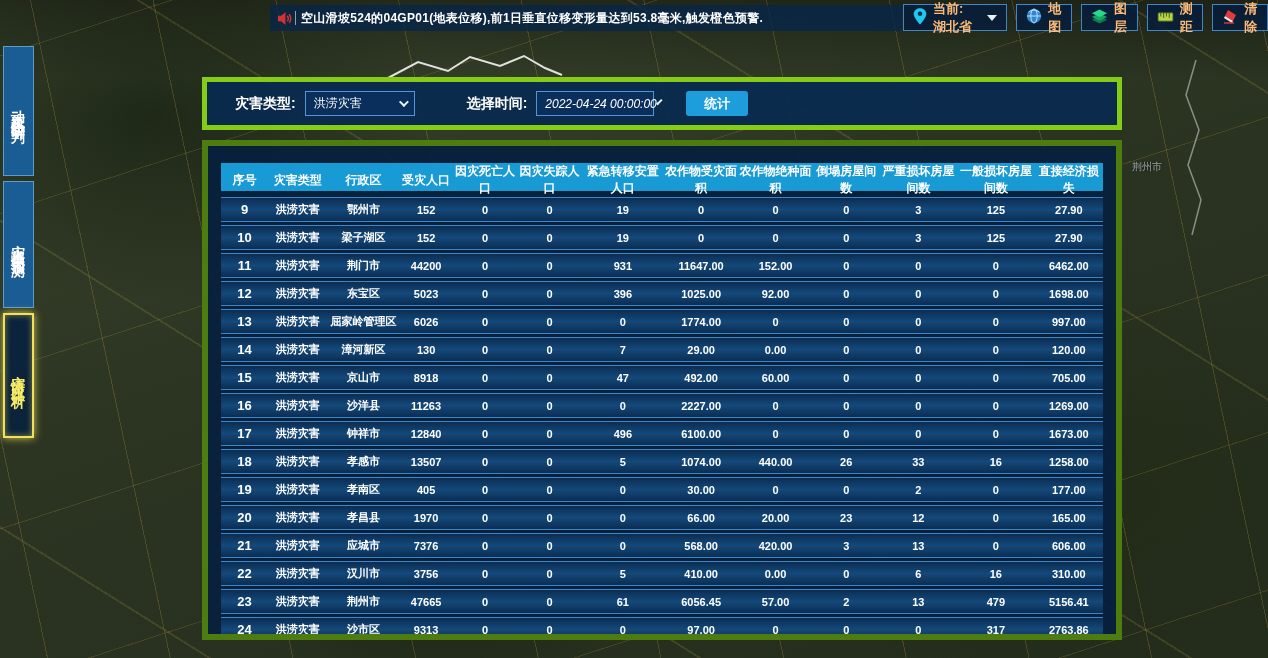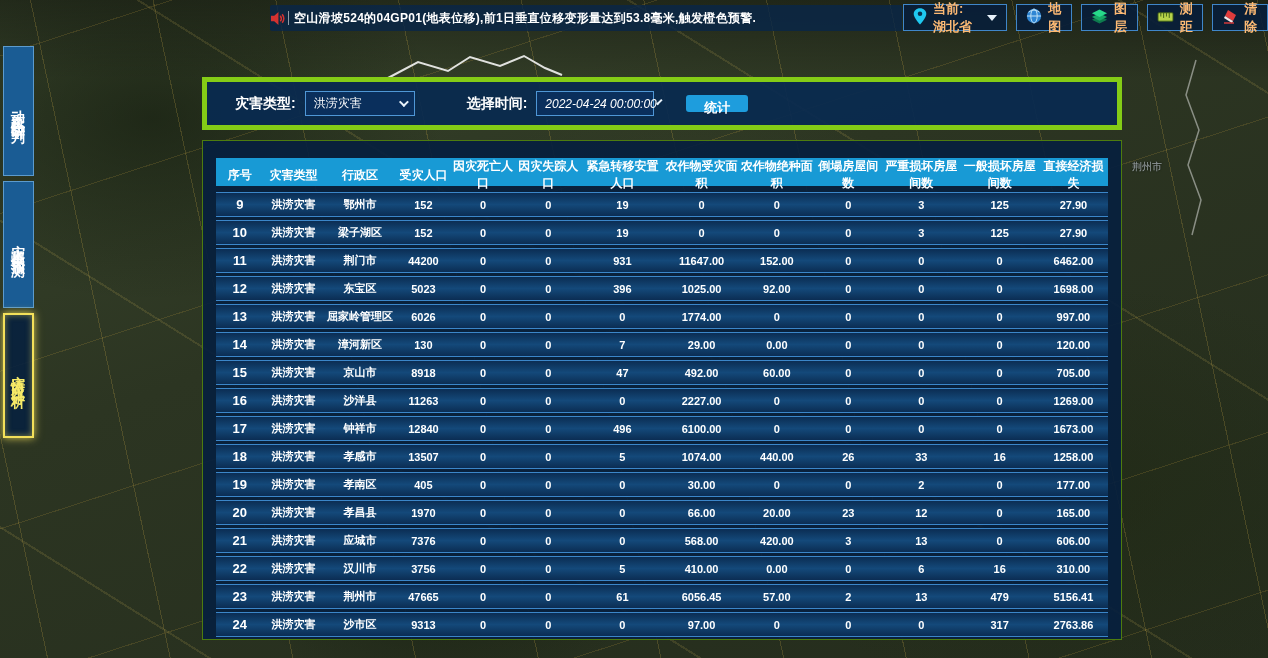--- a/index.html
+++ b/index.html
@@ -24,21 +24,21 @@
       linear-gradient(180deg, rgba(0,0,0,0.35), transparent 12%);
   }
   .boundaries { position:absolute; inset:0; pointer-events:none; }
   .map-label { position:absolute; font-size:10px; color:rgba(225,235,245,0.65); text-shadow:0 0 2px #000; }
   .map-label-1 { left:1132px; top:160px; }
 
   
   .alert-bar {
     position:absolute; left:270px; top:5px; width:632px; height:26px;
     background:rgba(9,38,72,0.82);
-    display:flex; align-items:center; 
+    display:flex; align-items:center; padding-left:7px;
     color:#fff; font-size:12px; font-weight:bold; letter-spacing:.3px;
     border-radius:2px; white-space:nowrap; overflow:hidden;
   }
   .alert-bar .spk { display:flex; align-items:center; margin-right:3px; }
   .alert-bar .divider { width:1px; height:14px; background:rgba(255,255,255,0.55); margin-right:5px; }
 
   
   .topbar { position:absolute; left:903px; top:4px; height:27px; display:flex; gap:9px; }
   .ctl {
     display:flex; align-items:center; gap:6px; padding:0 9px; height:27px;
@@ -75,28 +75,28 @@
     display:flex; align-items:center; justify-content:space-between;
     height:25px; padding:0 8px; margin-left:9px;
     background:#0a2f5c; border:1px solid #4f97d6;
     color:#fff; font-size:12px; cursor:pointer; white-space:nowrap;
   }
   .select.w1 { width:110px; }
   .select.w2 { width:118px;font-style:italic; }
   .chev { width:7px; height:7px; border-right:2px solid #e8f2fa; border-bottom:2px solid #e8f2fa; transform:rotate(45deg) translateY(-2px); }
   .f-label.second { margin-left:52px; }
   .stat-btn {
-    margin-left:32px; width:62px; height:17px; line-height:25px; text-align:center;
+    margin-left:32px; width:62px; height:25px; line-height:25px; text-align:center;
     background:#1e9ddd; border-radius:3px; color:#fff; font-size:13px; font-weight:bold; cursor:pointer;
   }
 
   
   .table-panel {
     position:absolute; left:202px; top:140px; width:920px; height:500px;
-    background:rgba(7,32,62,0.92); border:1px solid #4d7c0f;
+    background:rgba(7,32,62,0.92); border:6px solid #4d7c0f;
     padding:17px 13px 0 13px; overflow:hidden;
   }
   .thead, .tr {
     display:grid;
     grid-template-columns:0.62fr 0.78fr 0.95fr 0.7fr 0.85fr 0.85fr 1.08fr 0.98fr 0.98fr 0.88fr 1.02fr 1.02fr 0.9fr;
     align-items:center; text-align:center; color:#fff;
   }
   .thead { height:28px; background:#189ad5; font-size:12px; font-weight:bold; margin-bottom:6px; }
   .tr {
     height:25px; margin-bottom:3px; font-size:11px; font-weight:bold;

